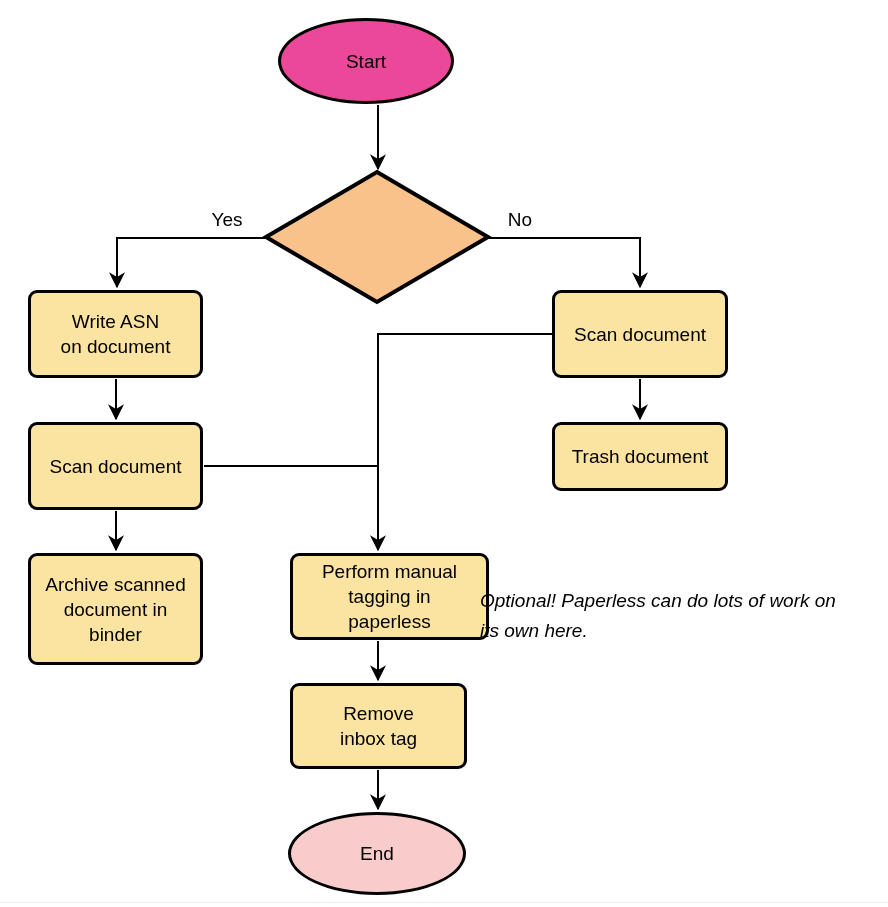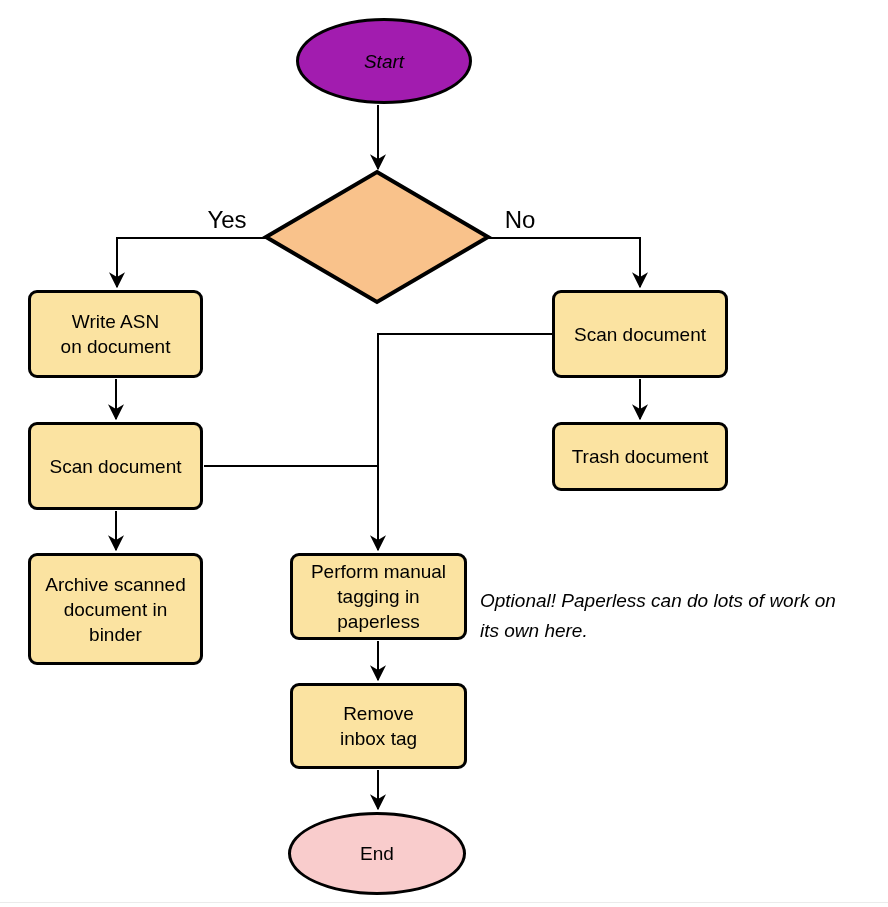--- a/index.html
+++ b/index.html
@@ -16,21 +16,21 @@
     position:absolute;box-sizing:border-box;
     display:flex;align-items:center;justify-content:center;
     text-align:center;font-size:19px;line-height:25px;
     white-space:pre-line;
   }
   .process{border:3px solid #000;border-radius:9px;}
   .terminator{border:3.5px solid #000;border-radius:50%;}
   .decision-label{background:transparent;}
   .edge-label{
     position:absolute;width:60px;text-align:center;
-    font-size:24px;line-height:22px;
+    font-size:19px;line-height:22px;
   }
   #note{
     position:absolute;left:480px;top:586px;width:404px;
     font-size:19px;line-height:30px;font-style:italic;
     white-space:pre-line;
   }
   #bottom-rule{
     position:absolute;left:0;top:902px;width:888px;height:1px;
     background:#ebebeb;
   }
@@ -56,21 +56,21 @@
       <path d="M640,379 L640,419" marker-end="url(#arrow)"></path>
       <path d="M552,334 L378,334 L378,550" marker-end="url(#arrow)"></path>
       <path d="M204,466 L378,466"></path>
       <path d="M378,641 L378,680" marker-end="url(#arrow)"></path>
       <path d="M378,770 L378,809" marker-end="url(#arrow)"></path>
     </g>
 
     <polygon points="377,172 488,237 377,302 266,237" stroke-width="4" stroke="#000" fill="#f9c28b"></polygon>
   </svg>
 
-  <div class="node terminator" style="left: 296px; top: 18px; width: 176px; height: 86px; background-color: #a21caf; font-style: italic;">
+  <div class="node terminator" style="left: 278px; top: 18px; width: 176px; height: 86px; background-color: #ec4899;">
     <span>Start</span>
   </div>
 
 
   <div class="edge-label" style="left:197px;top:209px;">Yes</div>
 
   <div class="edge-label" style="left:490px;top:209px;">No</div>
 
   <div class="node process" style="left: 28px; top: 290px; width: 175px; height: 88px; background-color: rgb(251, 227, 161);">
     <span>Write ASN
@@ -88,21 +88,21 @@
   </div>
 
   <div class="node process" style="left: 552px; top: 290px; width: 176px; height: 88px; background-color: rgb(251, 227, 161);">
     <span>Scan document</span>
   </div>
 
   <div class="node process" style="left: 552px; top: 422px; width: 176px; height: 69px; background-color: rgb(251, 227, 161);">
     <span>Trash document</span>
   </div>
 
-  <div class="node process" style="left: 290px; top: 553px; width: 177px; height: 87px; background-color: rgb(251, 227, 161);">
+  <div class="node process" style="left: 290px; top: 553px; width: 199px; height: 87px; background-color: rgb(251, 227, 161);">
     <span>Perform manual
 tagging in
 paperless</span>
   </div>
 
   <div class="node process" style="left: 290px; top: 683px; width: 177px; height: 86px; background-color: rgb(251, 227, 161);">
     <span>Remove
 inbox tag</span>
   </div>
 

